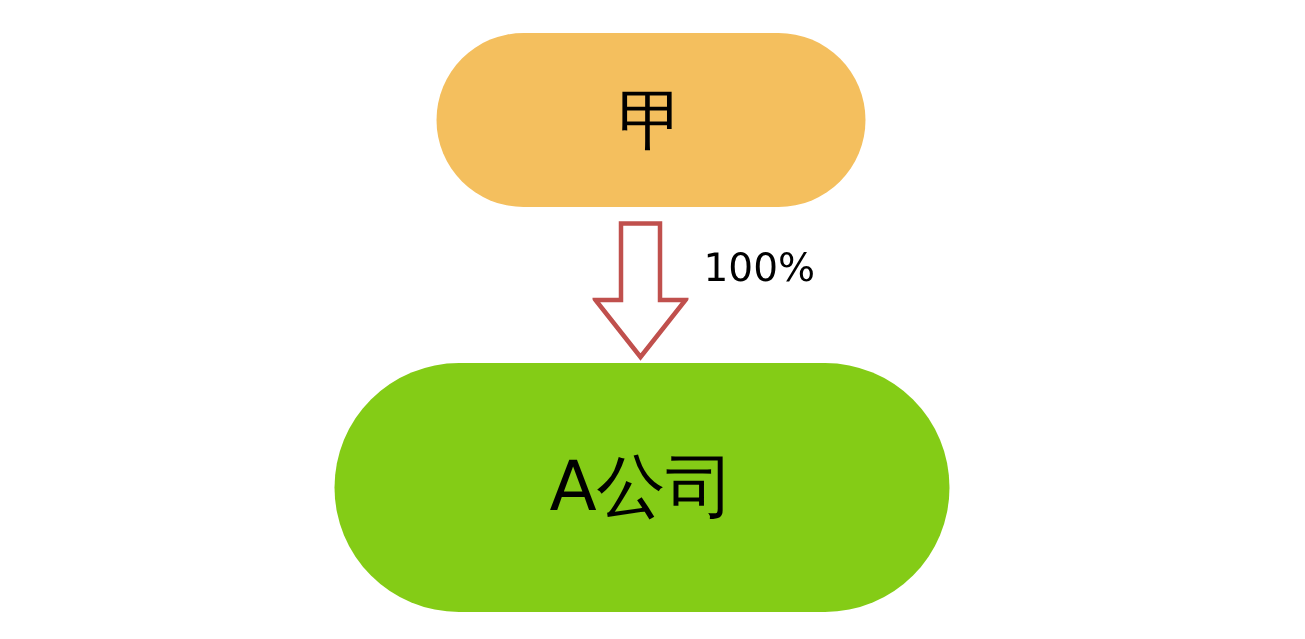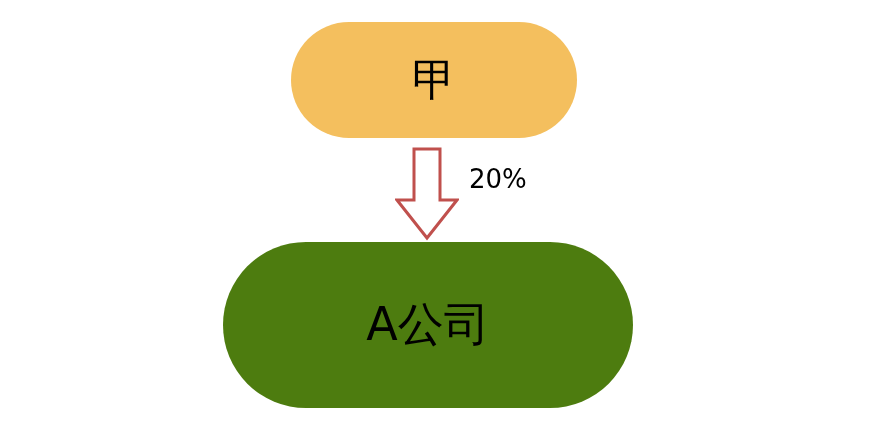--- a/index.html
+++ b/index.html
@@ -18,17 +18,17 @@
 <body>
 
 <div class="node node-top" style="background: rgb(244, 191, 94);">
   <span>甲</span>
 </div>
 
 <svg class="arrow" viewBox="0 0 64 94">
   <path d="M19 2 L45 2 L45 53 L62 53 L32 91 L2 53 L19 53 Z" fill="#ffffff" stroke="#C0504D" stroke-width="3" stroke-linejoin="miter"></path>
 </svg>
 
-<div class="edge-label">20%</div>
+<div class="edge-label">100%</div>
 
-<div class="node node-bottom" style="background: #4d7c0f;">
+<div class="node node-bottom" style="background: #84cc16;">
   <span>A公司</span>
 </div>
 
 </body></html>

